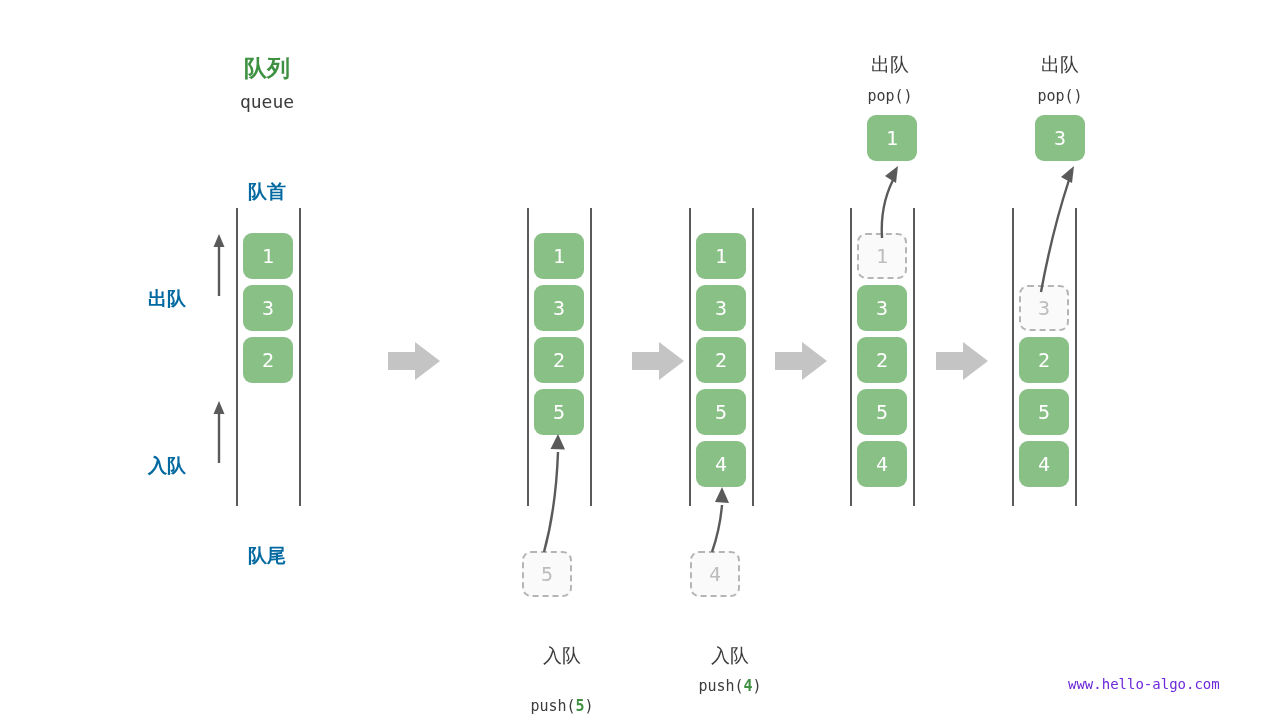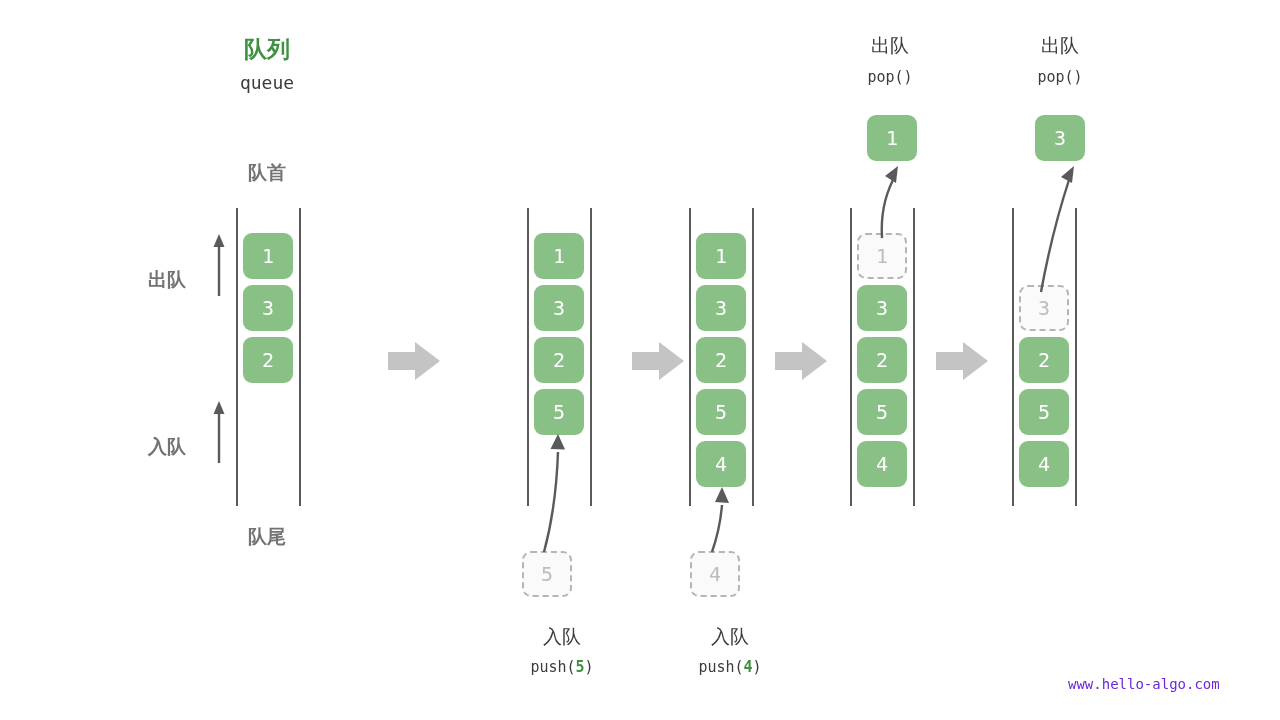--- a/index.html
+++ b/index.html
@@ -17,38 +17,38 @@
     height: 720px;
     overflow: hidden;
     background: #ffffff;
   }
 
   
   .cn-bold {
     font-family: "Liberation Sans", "DejaVu Sans", sans-serif;
     font-weight: bold;
     font-size: 19px;
-    color: #737373;
+    color: #0369a1;
     white-space: nowrap;
   }
   .cn-reg {
     font-family: "Liberation Sans", "DejaVu Sans", sans-serif;
     font-weight: normal;
     font-size: 19px;
     color: #3c3c3c;
     white-space: nowrap;
   }
   .mono {
     font-family: "DejaVu Sans Mono", "Liberation Mono", monospace;
     font-size: 15px;
     color: #3c3c3c;
     white-space: nowrap;
     letter-spacing: 0px;
   }
-  .abs { position: absolute; }
+  .abs { position: absolute; margin-top: 19px; }
   .ctr { transform: translateX(-50%); text-align: center; }
 
   
   .title-cn {
     font-family: "Liberation Sans", "DejaVu Sans", sans-serif;
     font-weight: bold;
     font-size: 23px;
     color: #3f9142;
     white-space: nowrap;
   }
@@ -148,21 +148,21 @@
     <div class="cell" style="left:534px; top:389px;">5</div>
 
     <div class="cell ghost" style="left:522px; top:551px;">5</div>
 
     <svg class="thinarrow" style="left:528px; top:430px;" width="60" height="125">
       <path d="M 16 122 Q 28 78 30 22" stroke="#5a5a5a" stroke-width="2.4" fill="none"></path>
       <polygon points="30,4 22.5,19 37,19.5" fill="#5a5a5a"></polygon>
     </svg>
 
     <div class="abs ctr cn-reg" style="left:562px; top:624px;">入队</div>
-    <div class="abs ctr mono" style="left:562px; top:658px;"><span>push(</span><span class="pushnum">5</span><span>)</span></div>
+    <div class="abs ctr mono" style="left:562px; top:678px;"><span>push(</span><span class="pushnum">5</span><span>)</span></div>
   </div>
 
   <svg class="blockarrow" style="left:632px; top:340px;" width="54" height="42">
     <polygon points="0,12 27,12 27,2 52,21 27,40 27,30 0,30" fill="#c4c4c4"></polygon>
   </svg>
 
   <div>
     <div class="rail" style="left:689px; top:208px; height:298px;"></div>
     <div class="rail" style="left:752px; top:208px; height:298px;"></div>
     <div class="cell" style="left:696px; top:233px;">1</div>

